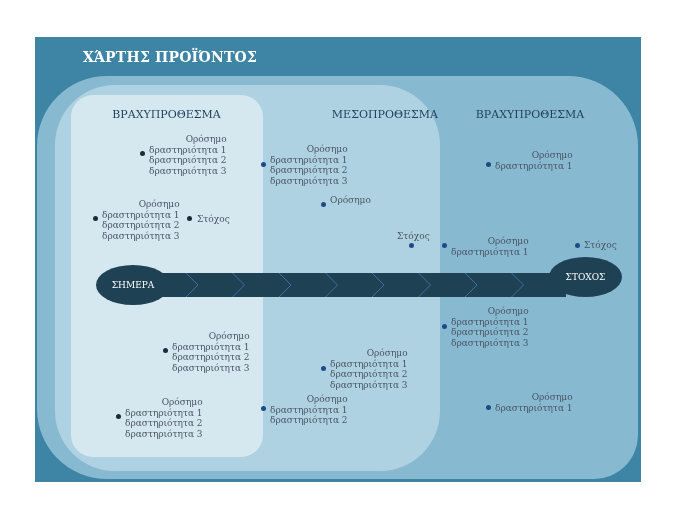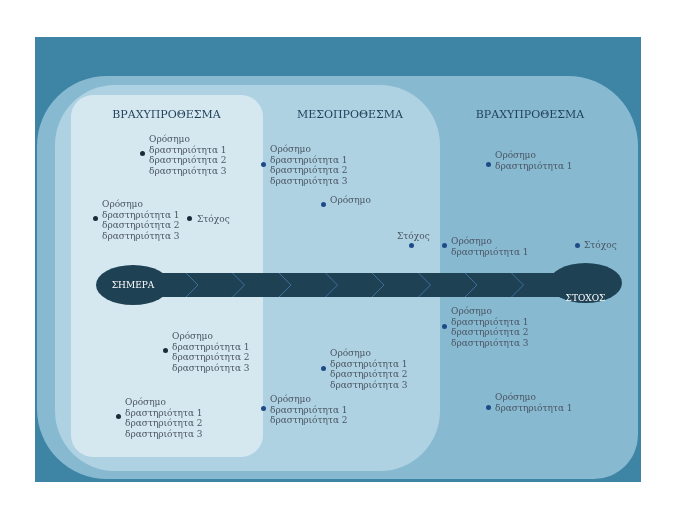--- a/index.html
+++ b/index.html
@@ -8,57 +8,58 @@
   .frame { position:absolute; left:35px; top:37px; width:606px; height:445px; background:#3e84a4; overflow:hidden; }
   .title { position:absolute; left:48px; top:12px; color:#ffffff; font-weight:bold; font-size:14px; letter-spacing:0.2px;
            font-family:"DejaVu Serif", serif; }
   .layer { position:absolute; }
   .l3 { left:2px; top:39px; width:601px; height:403px; background:#87b9d1; border-radius:70px 70px 44px 70px; }
   .l2 { left:20px; top:48px; width:385px; height:386px; background:#afd2e2; border-radius:60px 60px 60px 60px; }
   .l1 { left:36px; top:58px; width:192px; height:362px; background:#d5e8f0; border-radius:22px; }
   .phase { position:absolute; color:#1f3f58; font-size:11px; font-family:"DejaVu Serif", serif; text-align:center; }
   .ms { position:absolute; color:#4b5563; font-size:9px; line-height:10.6px; font-family:"DejaVu Serif", serif; }
   .ms .lines { display:block; }
-  .ms .head { display:block; text-align:left; }
+  .ms .head { display:block; text-align:right; }
   .dot { position:absolute; width:5px; height:5px; border-radius:50%; background:#1f4a88; }
   .dot.dark { background:#1c2b3a; }
   .goal { position:absolute; color:#4b5563; font-size:9px; font-family:"DejaVu Serif", serif; }
   .bar { position:absolute; left:146px; top:273px; width:420px; height:24px; background:#1f4154; }
   .oval { position:absolute; background:#1f4154; border-radius:50%; color:#ffffff; font-size:9px;
           display:flex; align-items:center; justify-content:center; font-family:"DejaVu Serif", serif; }
   svg.chev { position:absolute; left:146px; top:273px; }
 </style>
 </head>
 <body>
 
 <div class="frame">
+  <div class="title">ΧΆΡΤΗΣ ΠΡΟΪΌΝΤΟΣ</div>
   <div class="layer l3"></div>
   <div class="layer l2"></div>
   <div class="layer l1"></div>
 </div>
 
 <div class="phase" style="left:71px; top:108px; width:191px;">ΒΡΑΧΥΠΡΟΘΕΣΜΑ</div>
-<div class="phase" style="left:262px; top:108px; width:176px;">ΜΕΣΟΠΡΟΘΕΣΜΑ</div>
+<div class="phase" style="left:262px; top:108px; width:176px;text-align:right;">ΜΕΣΟΠΡΟΘΕΣΜΑ</div>
 <div class="phase" style="left:440px; top:108px; width:180px;">ΒΡΑΧΥΠΡΟΘΕΣΜΑ</div>
 
 <div class="bar"></div>
 <svg class="chev" width="420" height="24" id="chevsvg">
     <polyline points="40,0 52,12 40,24" fill="none" stroke="#3d6f9e" stroke-width="1"></polyline>
     <polyline points="86.5,0 98.5,12 86.5,24" fill="none" stroke="#3d6f9e" stroke-width="1"></polyline>
     <polyline points="133,0 145,12 133,24" fill="none" stroke="#3d6f9e" stroke-width="1"></polyline>
     <polyline points="179.5,0 191.5,12 179.5,24" fill="none" stroke="#3d6f9e" stroke-width="1"></polyline>
     <polyline points="226,0 238,12 226,24" fill="none" stroke="#3d6f9e" stroke-width="1"></polyline>
     <polyline points="272.5,0 284.5,12 272.5,24" fill="none" stroke="#3d6f9e" stroke-width="1"></polyline>
     <polyline points="319,0 331,12 319,24" fill="none" stroke="#3d6f9e" stroke-width="1"></polyline>
     <polyline points="365.5,0 377.5,12 365.5,24" fill="none" stroke="#3d6f9e" stroke-width="1"></polyline>
   </svg>
 <div class="oval" style="left:96px; top:265px; width:74px; height:40px;">
   <span>ΣΗΜΕΡΑ</span>
 </div>
-<div class="oval" style="left:549px; top:263px; width:73px; height:40px;align-items:flex-end;">
+<div class="oval" style="left:549px; top:257px; width:73px; height:40px;">
   <span>ΣΤΟΧΟΣ</span>
 </div>
 
 <div class="dot dark" style="left:140px; top:151px;"></div>
 <div class="ms" style="left:149px; top:134px;">
   <span class="head">Ορόσημο</span>
   <span class="lines">δραστηριότητα 1</span>
   <span class="lines">δραστηριότητα 2</span>
   <span class="lines">δραστηριότητα 3</span>
 </div>

